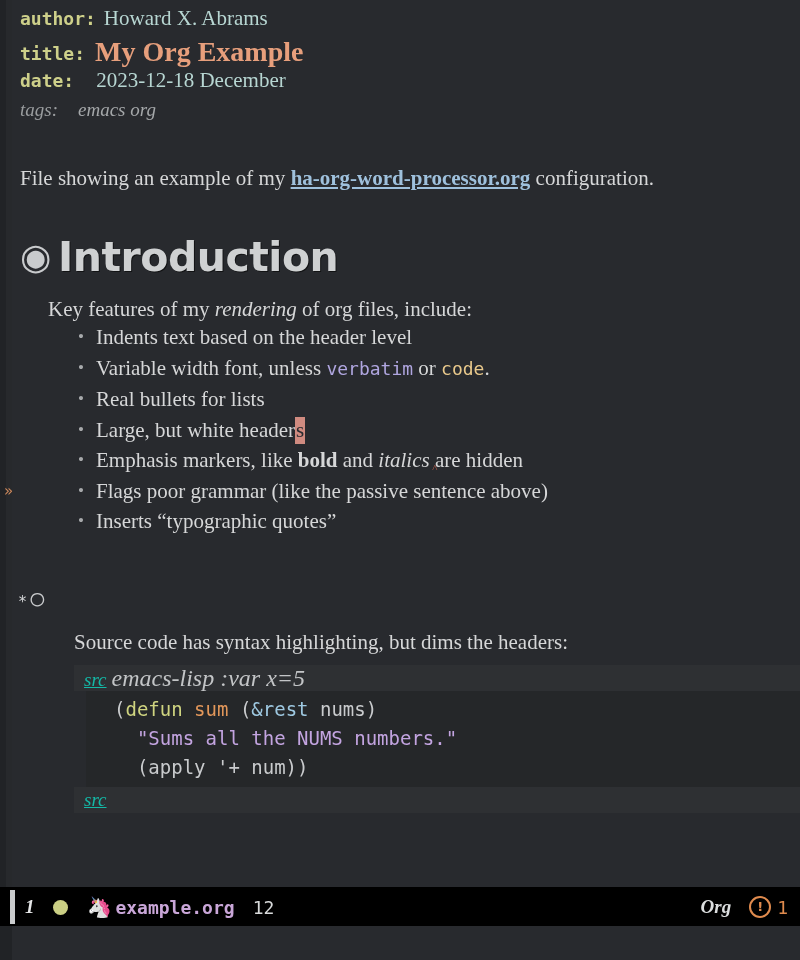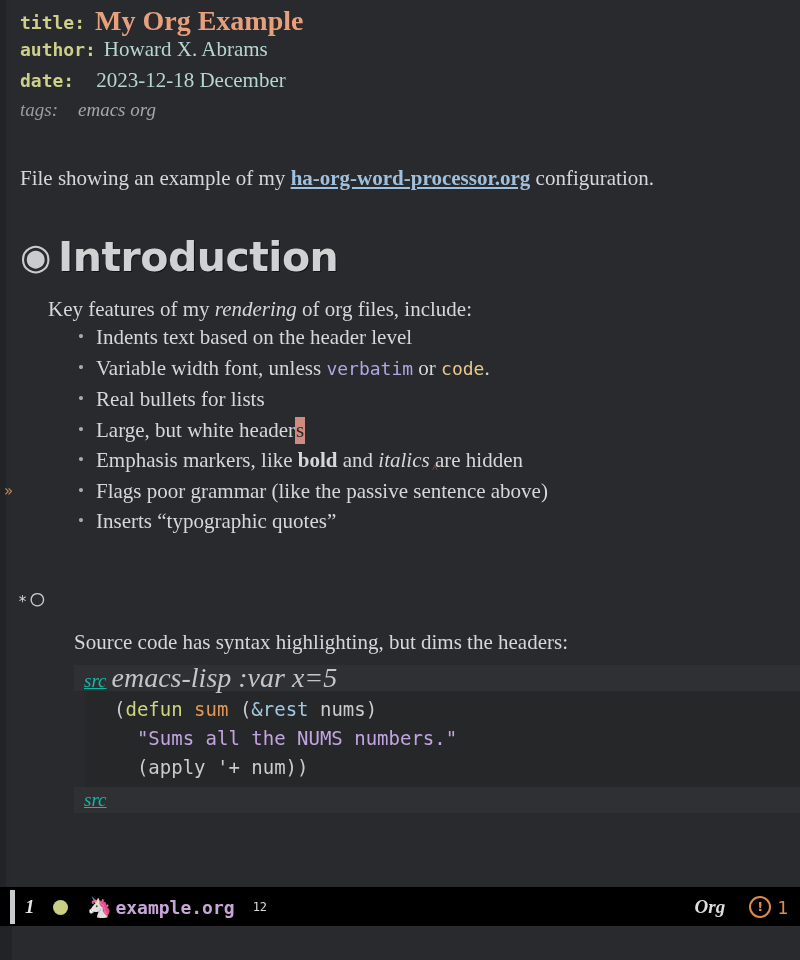--- a/index.html
+++ b/index.html
@@ -244,21 +244,21 @@
   .src-kw {
     font-family: "Liberation Serif", serif;
     font-style: italic;
     font-size: 19px;
     color: #14b8a6;
     text-decoration: underline;
   }
   .src-args {
     font-family: "Liberation Serif", serif;
     font-style: italic;
-    font-size: 28px;
+    font-size: 24px;
     color: #c3c5c7;
     margin-left: 5px;
     text-align: center;
   }
   .src-body {
     background: #252729;
     width: 716px;
     margin-left: 12px;
     padding: 4px 0 5px 0;
   }
@@ -318,31 +318,31 @@
   }
   .ml-buffer {
     font-family: "DejaVu Sans Mono", monospace;
     font-weight: bold;
     font-size: 18px;
     color: #c9a6d8;
     margin-right: 18px;
   }
   .ml-pos {
     font-family: "DejaVu Sans Mono", monospace;
-    font-size: 12px;
+    font-size: 18px;
     color: #d8dadb;
     text-align: center;
   }
   .ml-major {
     font-family: "Liberation Serif", serif;
     font-weight: bold;
     font-style: italic;
     font-size: 19px;
     color: #dcdedf;
-    margin-right: 24px;
+    margin-right: 18px;
   }
   .ml-warn-icon {
     width: 18px; height: 18px;
     border: 2px solid #e08b4e;
     border-radius: 50%;
     color: #e08b4e;
     font-family: "DejaVu Sans", sans-serif;
     font-size: 13px;
     font-weight: bold;
     line-height: 17px;
@@ -376,29 +376,29 @@
 <div id="frame">
 
   <div class="left-edge"></div>
   <div class="left-edge-2"></div>
 
   <div id="buffer">
 
     <div class="kwblock">
 
       <div class="kwline">
+        <span class="kw">author:</span>
+        <span style="width:8px"></span>
+        <span class="doc-meta">Howard X. Abrams</span>
+      </div>
+
+      <div class="kwline">
         <span class="kw">title:</span>
         <span style="width:10px"></span>
         <span class="doc-title">My Org Example</span>
-      </div>
-
-      <div class="kwline">
-        <span class="kw">author:</span>
-        <span style="width:8px"></span>
-        <span class="doc-meta">Howard X. Abrams</span>
       </div>
 
       <div class="kwline">
         <span class="kw">date:</span>
         <span style="width:22px"></span>
         <span class="doc-meta">2023-12-18 December</span>
       </div>
 
       <div class="kwline">
         <span class="kw-dim">tags:</span>

